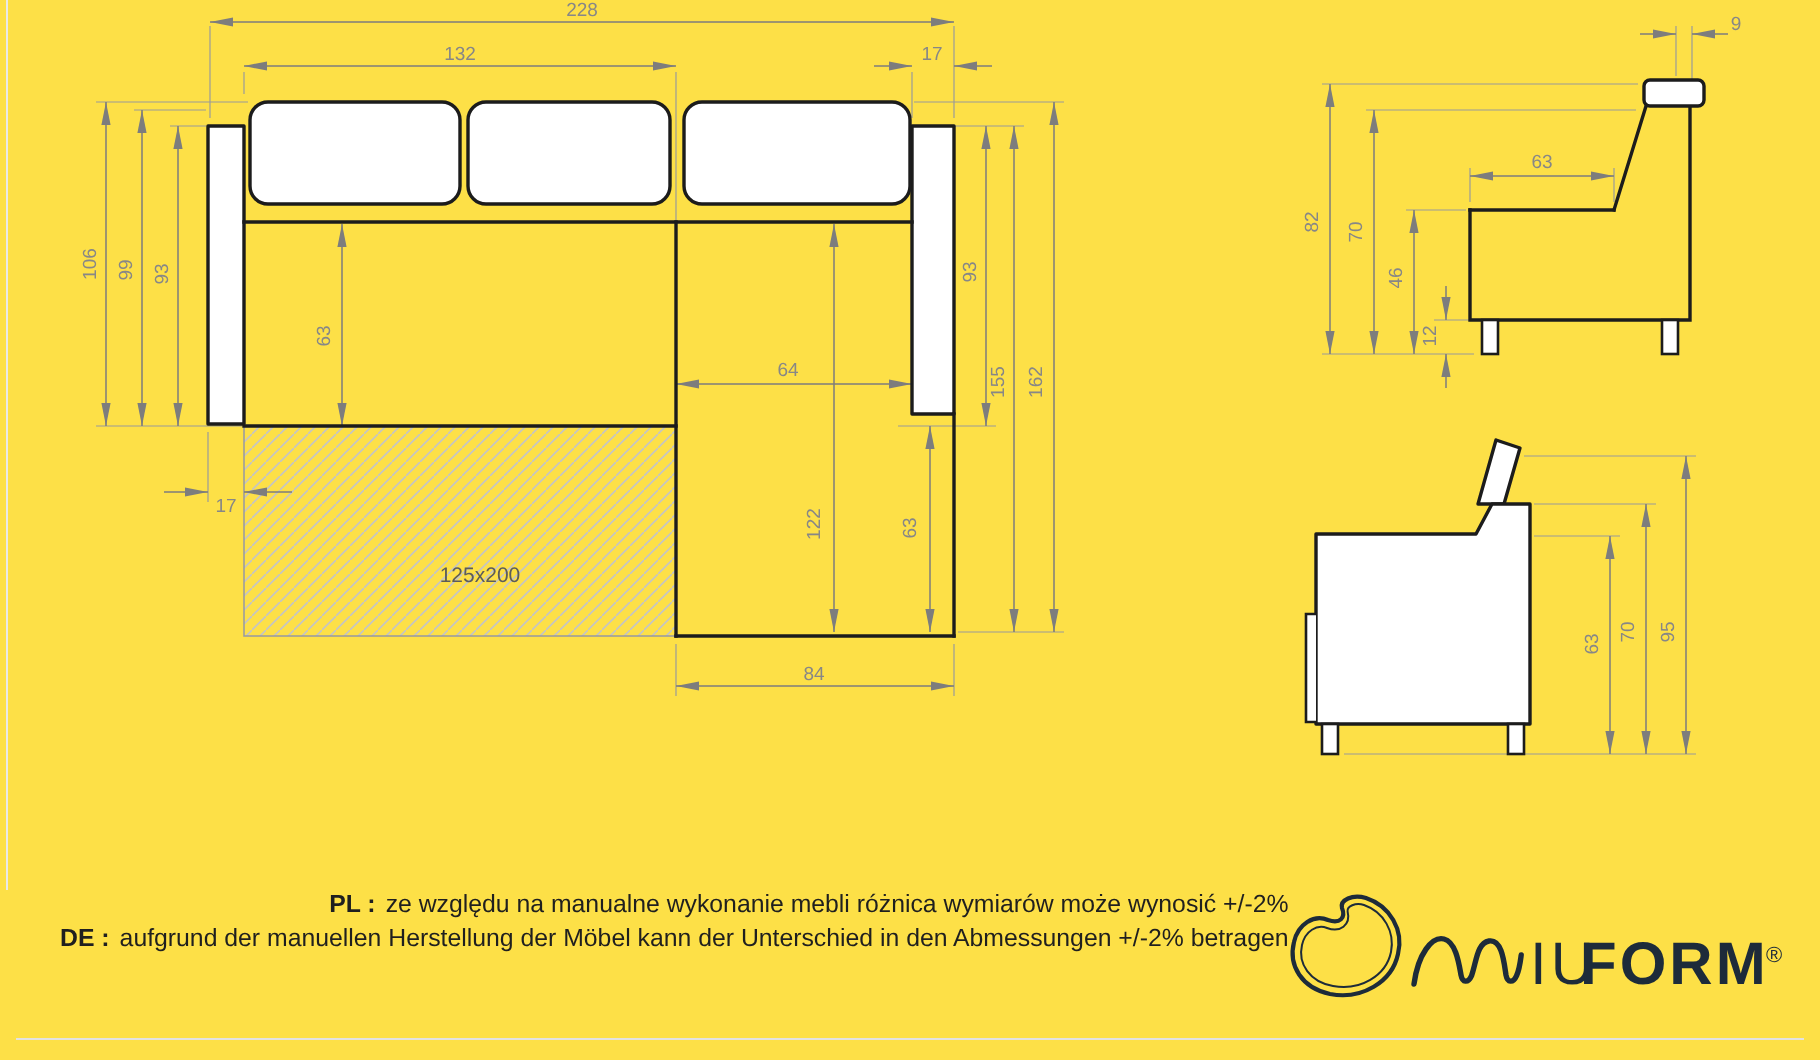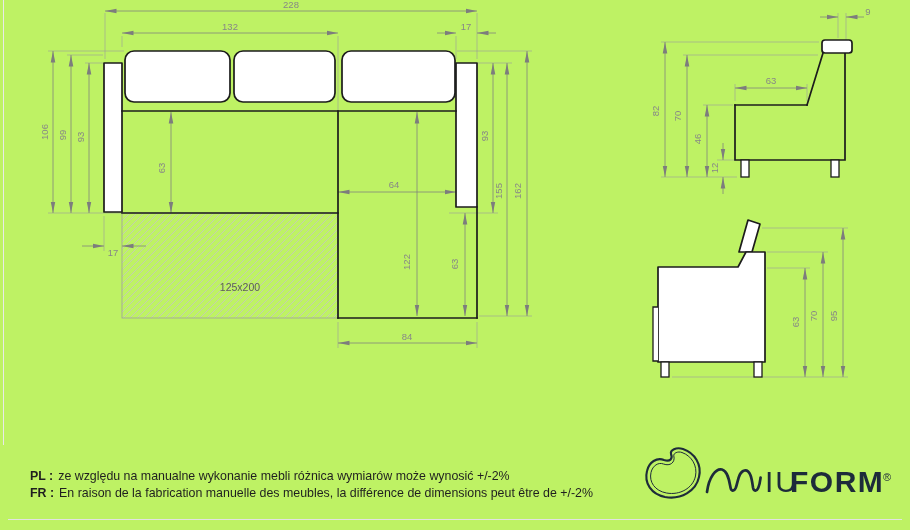--- a/index.html
+++ b/index.html
@@ -1,29 +1,29 @@
 <!DOCTYPE html>
 <html><head>
 <meta charset="utf-8">
 <style>
   html,body{margin:0;padding:0;background:#fff;}
-  .sheet{position:relative;width:910px;height:530px;background:#bef264;overflow:hidden;
+  .sheet{position:relative;width:910px;height:530px;background:#fde047;overflow:hidden;
          font-family:"Liberation Sans",sans-serif;}
   .edge-left{position:absolute;left:3px;top:0;width:1px;height:445px;background:#e9e9e9;}
   .drawing{position:absolute;left:0;top:0;}
   
   .ol{stroke:#1c1c1c;stroke-width:1.7;fill:none;stroke-linejoin:miter;stroke-linecap:square;}
   .olf{stroke:#1c1c1c;stroke-width:1.7;fill:#ffffff;stroke-linejoin:round;}
   .thin{stroke:#1c1c1c;stroke-width:1.3;fill:#ffffff;}
   .ext{stroke:#9a9a9a;stroke-width:0.6;fill:none;}
   .dl{stroke:#7d7d7d;stroke-width:0.75;fill:none;}
   text.dim{font-family:"Liberation Sans",sans-serif;font-size:9.5px;fill:#878787;}
   text.bedlbl{font-family:"Liberation Sans",sans-serif;font-size:10.5px;fill:#5c5c5c;}
   
-  .notes{position:absolute;left:30px;top:468px;font-size:12.4px;line-height:17px;color:#1f1f1f;}
+  .notes{position:absolute;left:30px;top:444px;font-size:12.4px;line-height:17px;color:#1f1f1f;text-align:right;}
   .note-row .lang{font-weight:bold;margin-right:5px;}
   .divider{position:absolute;left:8px;right:8px;top:519px;height:1px;background:#e2e2e2;}
   .logo{position:absolute;left:643px;top:441px;}
   .logo-letters{font-family:"Liberation Sans",sans-serif;}
 </style>
 </head>
 <body>
 
 <div class="sheet">
   <div class="edge-left"></div>
@@ -179,21 +179,21 @@
       <g>
         <text class="dim" text-anchor="middle" transform="rotate(-90 799 322)" x="799" y="322">63</text>
         <text class="dim" text-anchor="middle" transform="rotate(-90 817 316)" x="817" y="316">70</text>
         <text class="dim" text-anchor="middle" transform="rotate(-90 837 316)" x="837" y="316">95</text>
       </g>
     </g>
   </svg>
 
   <div class="notes">
     <div class="note-row"><span class="lang">PL :</span><span>ze względu na manualne wykonanie mebli różnica wymiarów może wynosić +/-2%</span></div>
-    <div class="note-row"><span class="lang">FR :</span><span>En raison de la fabrication manuelle des meubles, la différence de dimensions peut être de +/-2%</span></div>
+    <div class="note-row"><span class="lang">DE :</span><span>aufgrund der manuellen Herstellung der Möbel kann der Unterschied in den Abmessungen +/-2% betragen</span></div>
   </div>
 
   <div class="divider"></div>
 
   <svg class="logo" width="260" height="68" viewBox="0 0 260 68" xmlns="http://www.w3.org/2000/svg">
     <g stroke="#1d2b3a" fill="none">
       <path stroke-width="2.1" d="M40 8 C52 12 59 24 56 36 C53 50 38 59 22 56 C8 53 1 42 4 30 C6 21 14 16 21 19 C27 21 30 18 28 13 C27 9 33 6 40 8 Z"></path>
       <path stroke-width="1" d="M39 11.5 C49 15 54.5 25 52.5 35 C50 47 37 54.5 23.5 52 C12 50 5.8 41 8 31.5 C9.6 24.5 15.5 21 20.5 23 C27 25.5 32.5 21.5 30.8 14.8 C30.3 12.2 34.8 10 39 11.5 Z"></path>
     </g>
     <path fill="none" stroke="#1d2b3a" stroke-width="2.7" stroke-linecap="round" d="M64 51 C66 36 73 27 79 28.5 C85 30 86.5 41 87.5 46.5 C88.2 50.3 91 50.8 92.8 46.8 C95.2 40 95.5 30.5 101.5 29.5 C108 28.5 109 40 110 46.5 C110.7 50.3 113.5 50.8 115.3 46.8 C116.8 43.5 117.2 39.5 117.6 36.5"></path>

